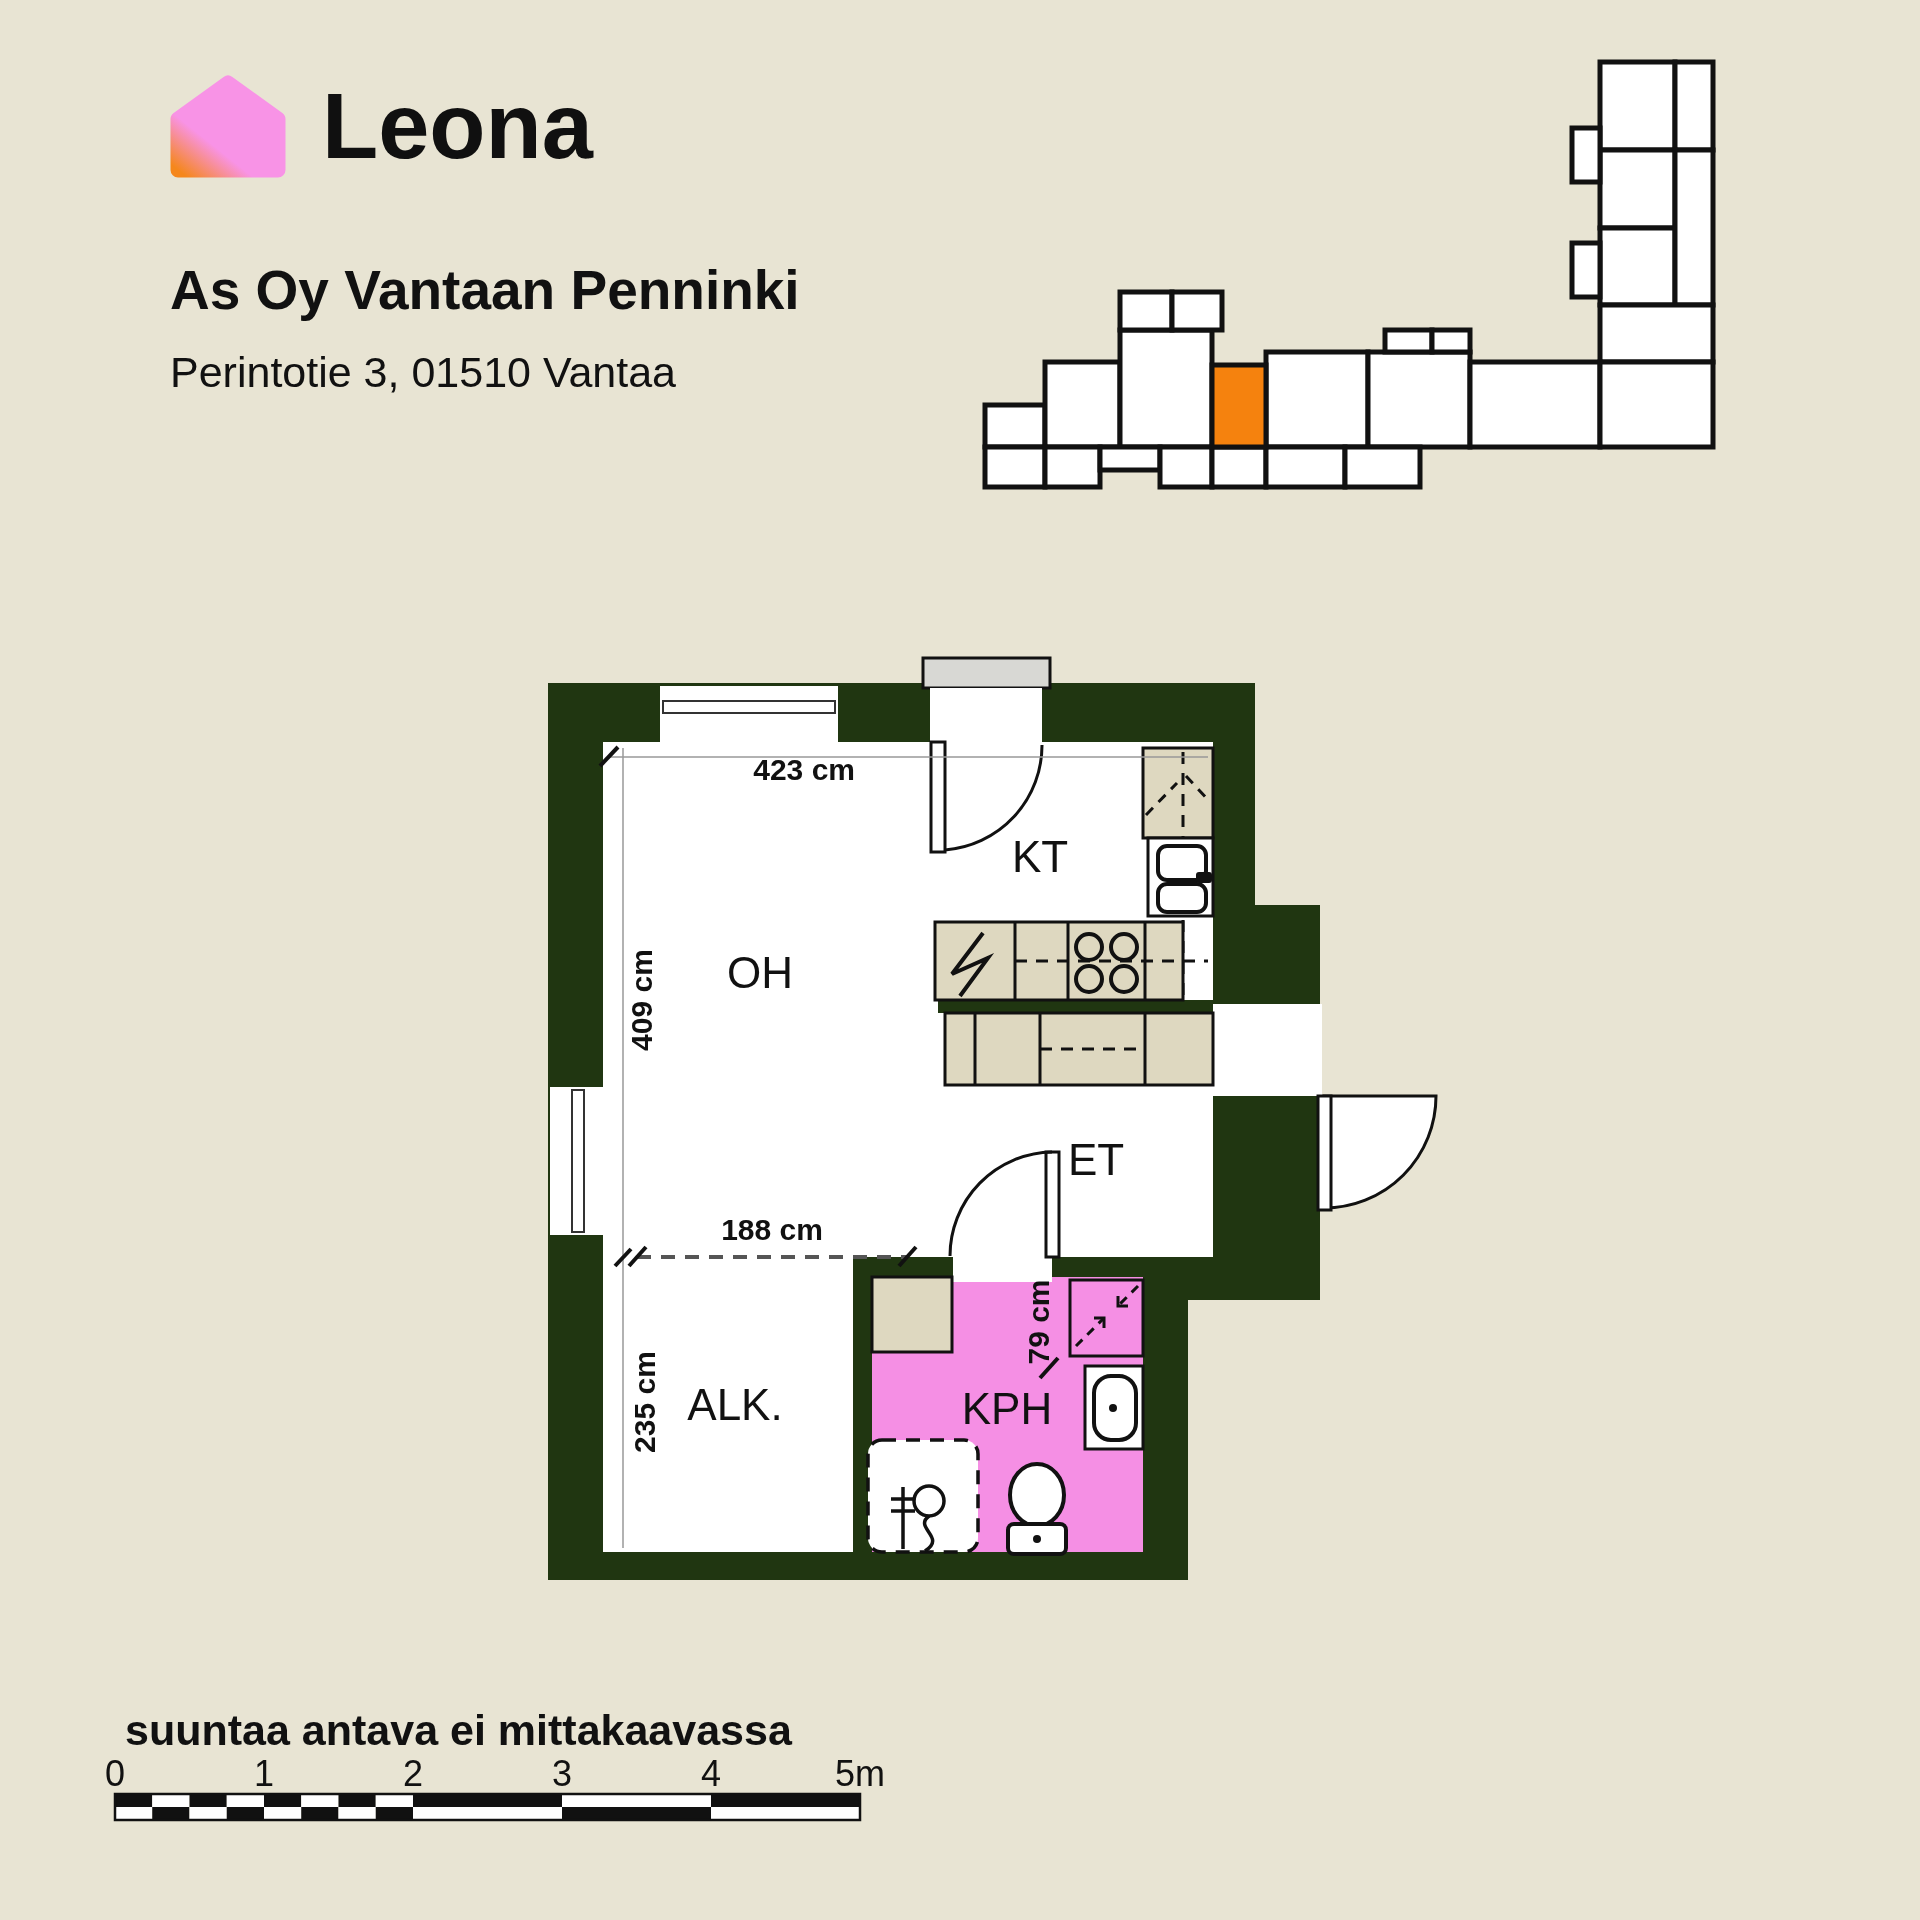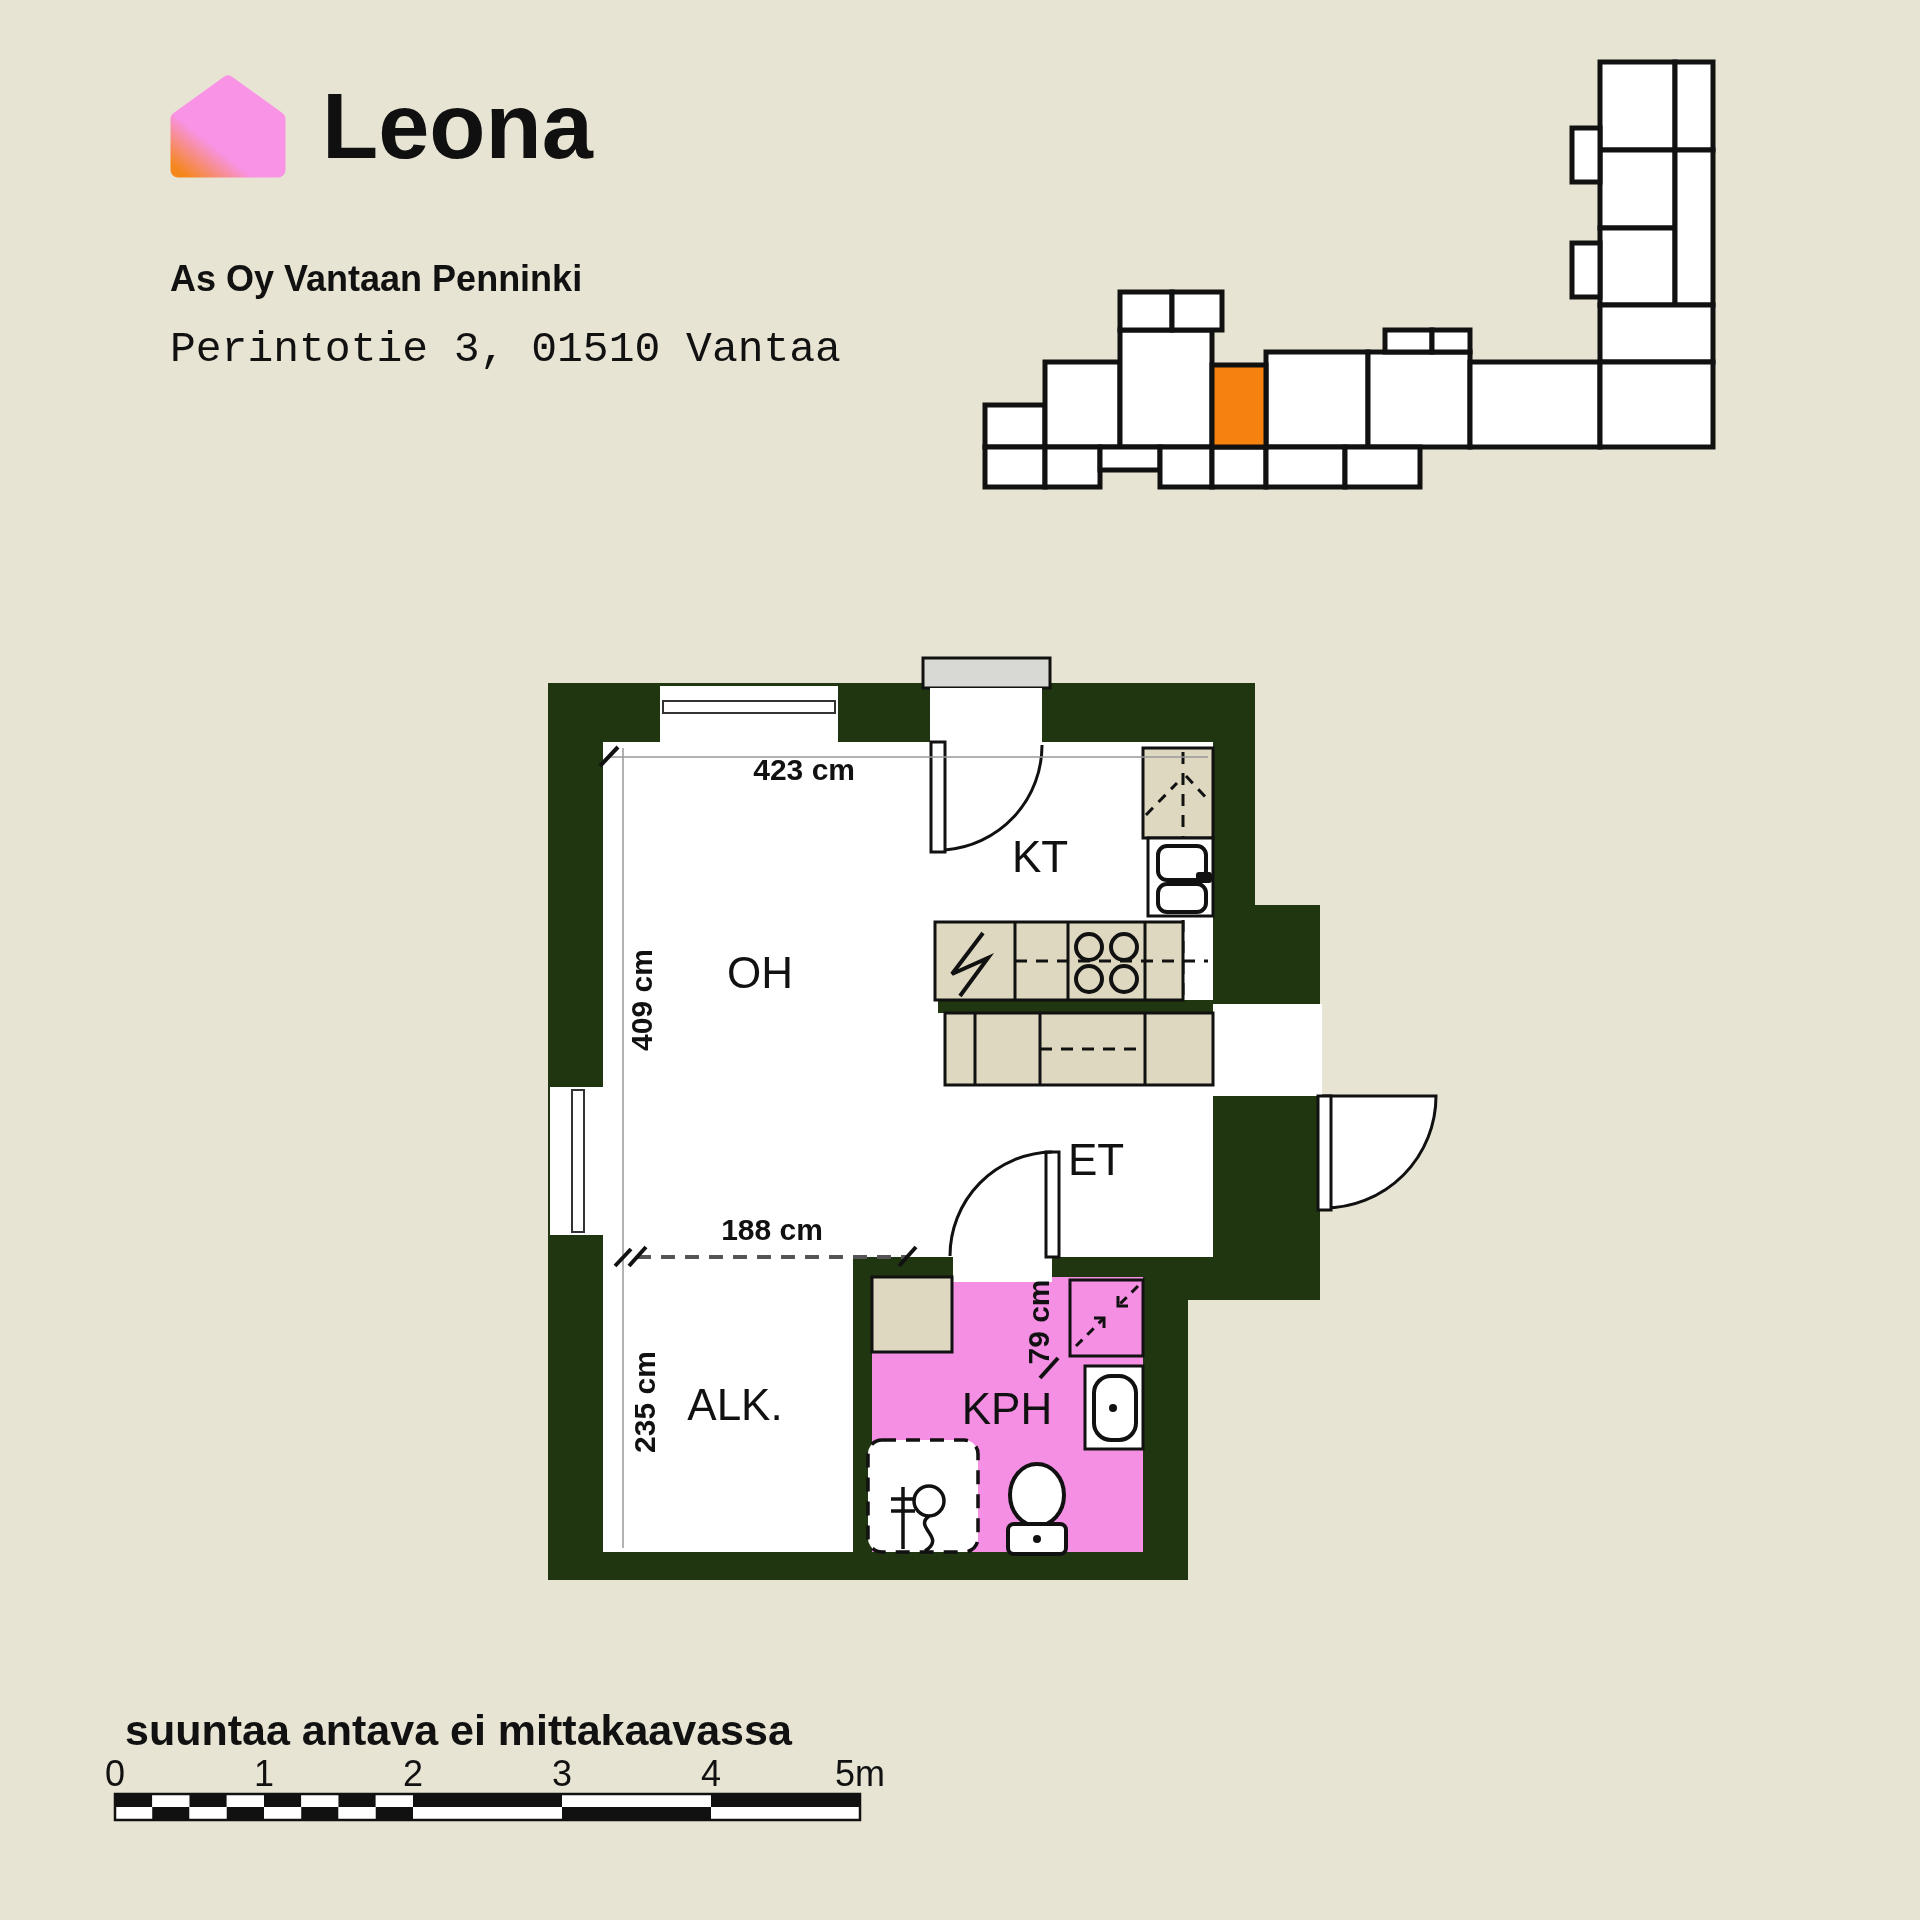--- a/index.html
+++ b/index.html
@@ -5,22 +5,22 @@
   html,body{margin:0;padding:0;}
   body{
     width:1920px;height:1920px;position:relative;overflow:hidden;
     background:#e8e4d3;
     font-family:"Liberation Sans", sans-serif;
     color:#111;
   }
   .logo-row{position:absolute;left:170px;top:74px;display:flex;align-items:center;gap:36px;}
   .logo-text{font-size:92px;font-weight:600;letter-spacing:0px;color:#101010;}
   .listing-block{position:absolute;left:170px;top:258px;}
-  .listing-name{font-size:36px;font-weight:700;margin:0 0 22px 0;}
-  .listing-line{font-size:43px;font-weight:400;margin:0 0 10px 0;line-height:1.32;font-family:Liberation Mono, monospace;}
+  .listing-name{font-size:55px;font-weight:700;margin:0 0 22px 0;}
+  .listing-line{font-size:43px;font-weight:400;margin:0 0 10px 0;line-height:1.32;}
   .plan-svg{position:absolute;left:0;top:0;}
   .disclaimer{position:absolute;left:125px;top:1706px;font-size:43px;font-weight:700;}
   text{font-family:"Liberation Sans", sans-serif;}
   .room-label{font-size:44px;font-weight:400;fill:#111;}
   .dim-label{font-size:30px;font-weight:700;fill:#111;}
   .scale-num{font-size:36px;font-weight:400;fill:#111;}
 </style>
 </head>
 <body>
 

